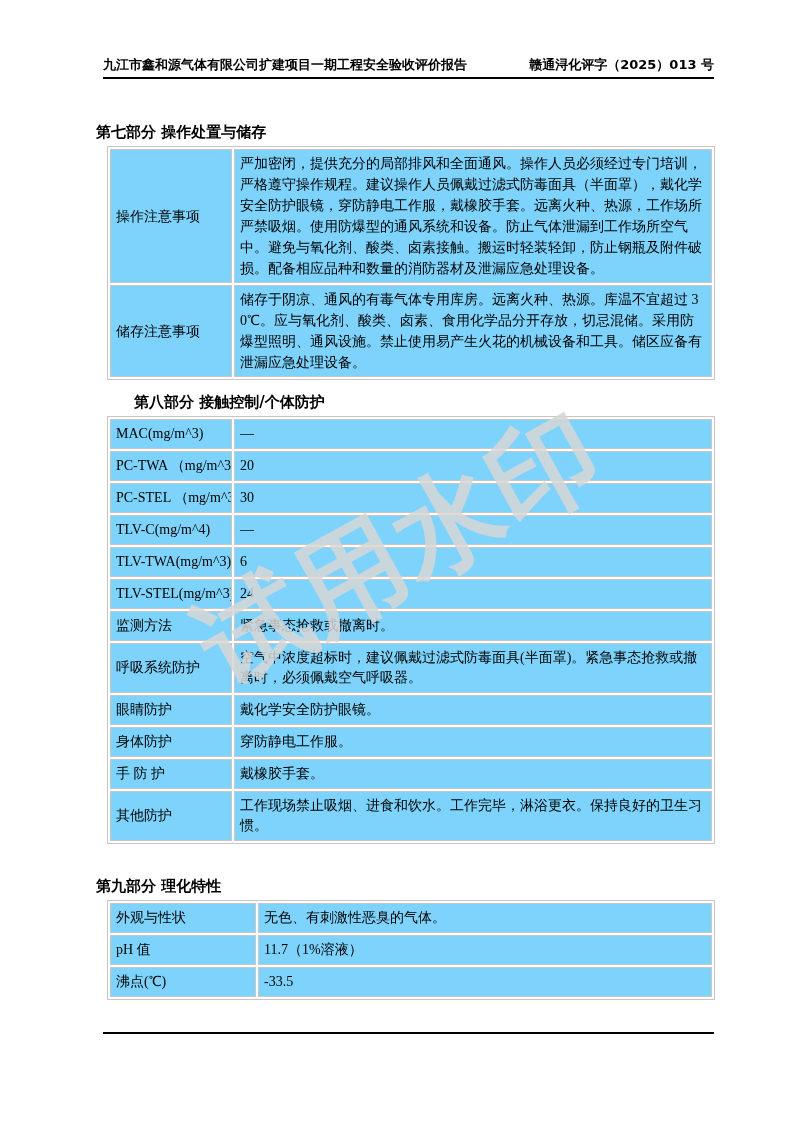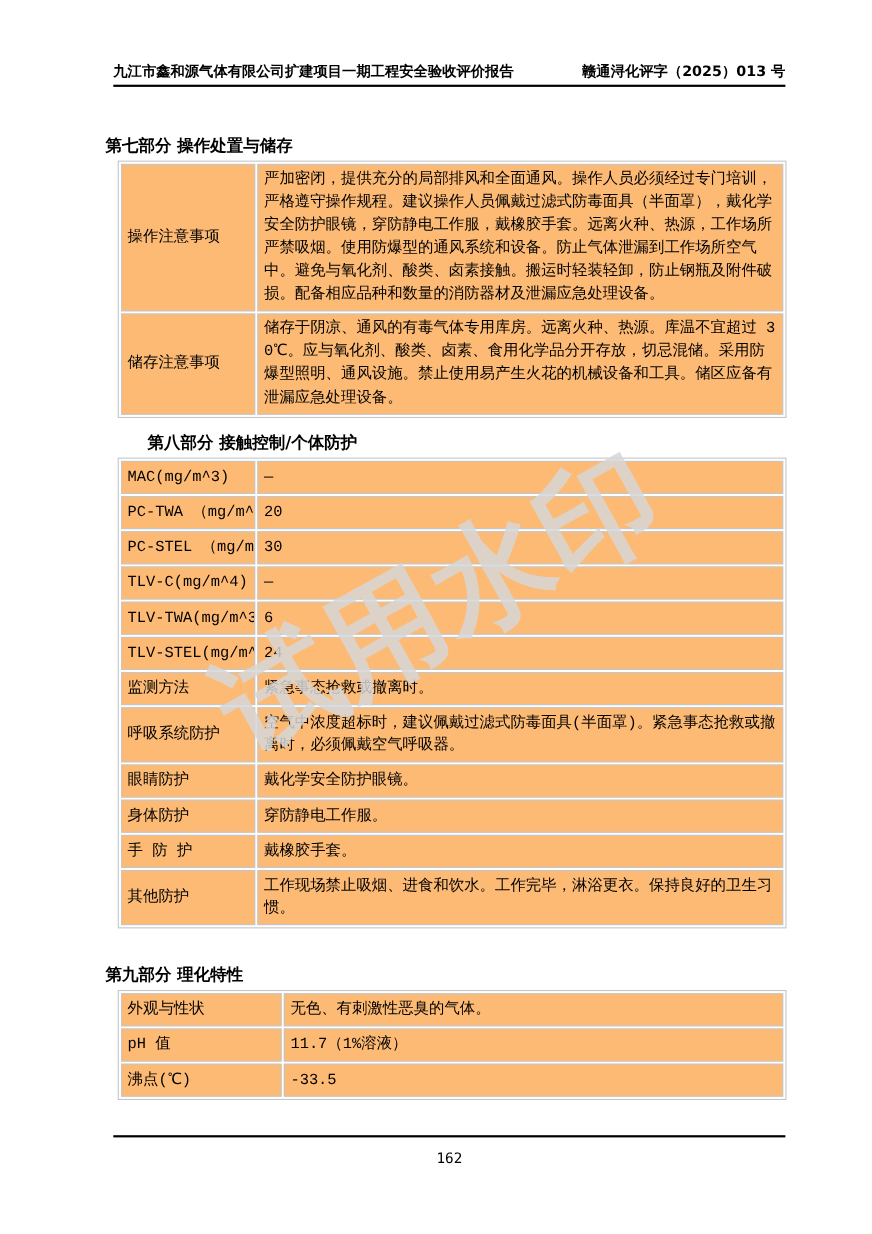--- a/index.html
+++ b/index.html
@@ -27,22 +27,22 @@
   
   table.doc-table{
     position:absolute;left:107px;width:608px;
     border-collapse:separate;border-spacing:2px;
     border:1px solid #c6c6c6;background:#ffffff;table-layout:fixed;
   }
   #tb0{top:146px;}
   #tb1{top:416px;}
   #tb2{top:900px;}
   table.doc-table td{
-    border:1px solid #c6c6c6;background:#fdba74;
-    font-family:Liberation Mono, monospace;
+    border:1px solid #c6c6c6;background:#7dd3fc;
+    font-family:Liberation Serif, serif;
     font-size:14px;line-height:20px;vertical-align:middle;
     padding:4px 5px;word-break:break-all;overflow:hidden;
   }
   #tb0 td{padding:3px 5px;line-height:21px;}
   #tb0 col.c1,#tb1 col.c1{width:122px;}
   #tb2 col.c1{width:146px;}
   td.label-cell{white-space:nowrap;}
   
   .footer-line{
     position:absolute;left:103px;top:1032px;width:611px;height:0;
@@ -163,17 +163,16 @@
           <td class="value-cell">11.7（1%溶液）</td>
         </tr>
         <tr>
           <td class="label-cell">沸点(℃)</td>
           <td class="value-cell">-33.5</td>
         </tr>
       </tbody>
   </table>
 
   <div class="footer-line"></div>
-  <div class="page-number">162</div>
 
   <div class="watermark">试用水印</div>
 
 </div>
 
 </body></html>

